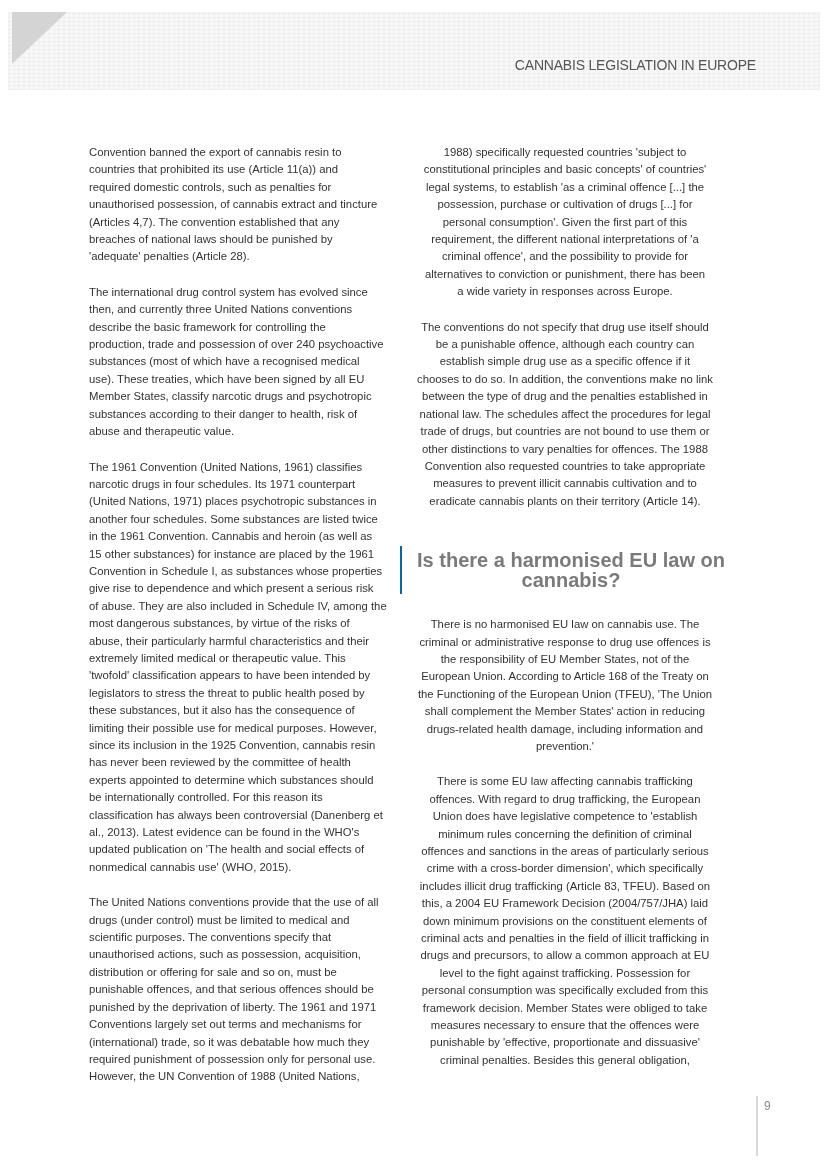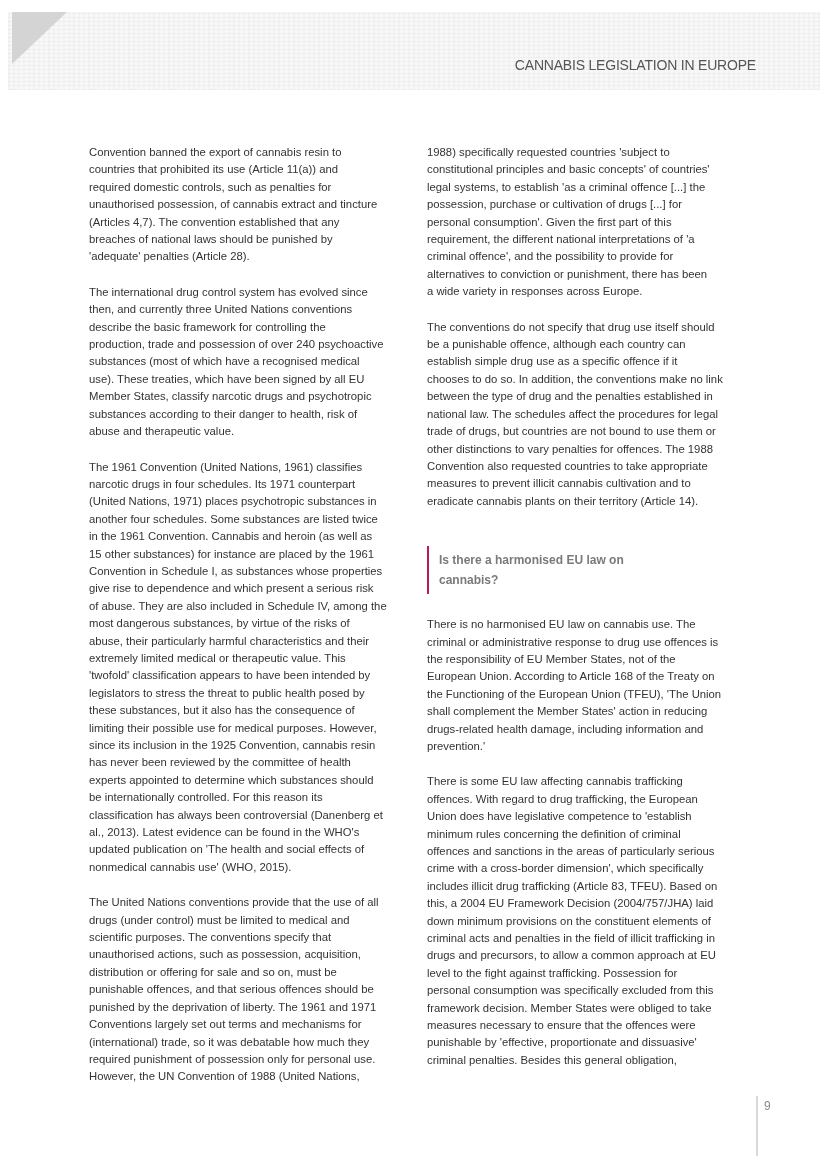--- a/index.html
+++ b/index.html
@@ -13,25 +13,25 @@
   }
   .corner-triangle {
     position: absolute; left: 12px; top: 12px; width: 0; height: 0;
     border-top: 52px solid #d4d4d4; border-right: 55px solid transparent;
   }
   .header-title {
     position: absolute; right: 72px; top: 57px; font-size: 14px; letter-spacing: -0.2px; color: #555555; text-transform: uppercase;
   }
   .col { position: absolute; top: 131px; font-size: 11.3px; line-height: 17.4px; color: #333333; }
   .col-left { left: 89px; width: 328px; }
-  .col-right { left: 427px; width: 330px; }
+  .col-right { left: 400px; width: 330px; text-align: center; }
   .col p { margin: 13px 0 18px 0; white-space: pre-line; }
   .section-heading {
-    margin: 36px 0 22px 0; padding: 4px 0 4px 10px; border-left: 2px solid #be185d;
-    font-size: 12px; line-height: 20px; font-weight: bold; color: #7a7a7a;
+    margin: 36px 0 22px 0; padding: 4px 0 4px 10px; border-left: 2px solid #0369a1;
+    font-size: 20px; line-height: 20px; font-weight: bold; color: #7a7a7a;
   }
   .page-number-wrap { position: absolute; left: 756px; top: 1096px; height: 60px; border-left: 2px solid #d8d8d8; padding-left: 6px; }
   .page-number { font-size: 12px; color: #8a8a8a; }
 </style>
 </head>
 <body>
 
 <div class="header-band"></div>
 <div class="corner-triangle"></div>
 <div class="header-title">CANNABIS LEGISLATION IN EUROPE</div>

